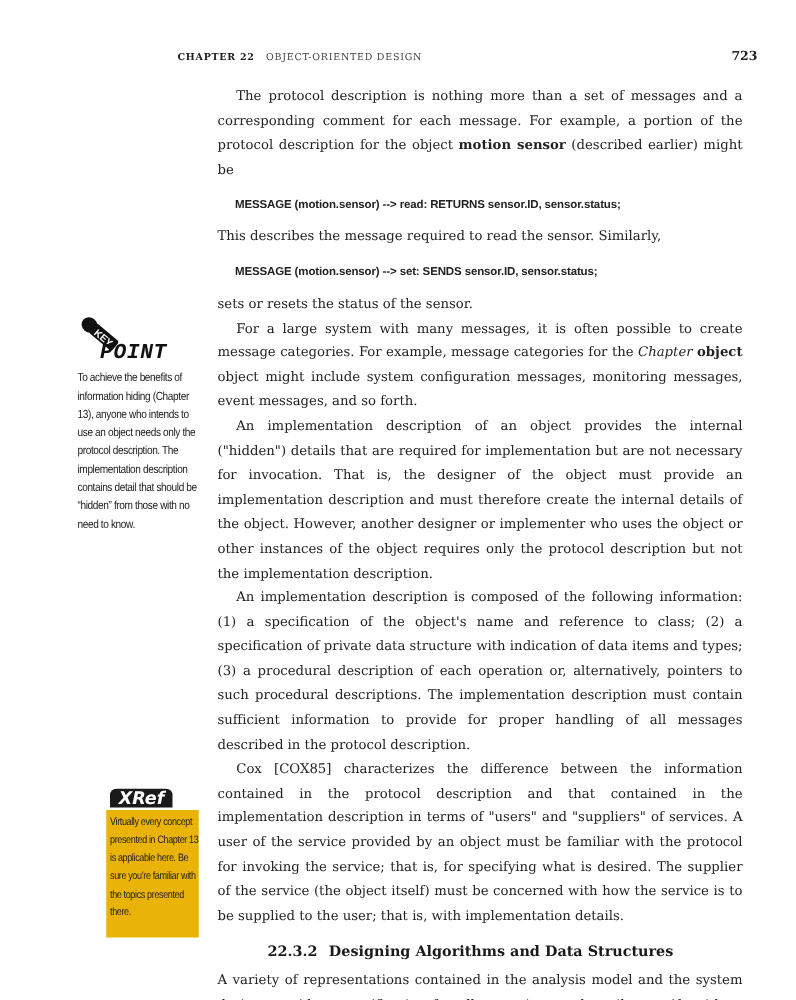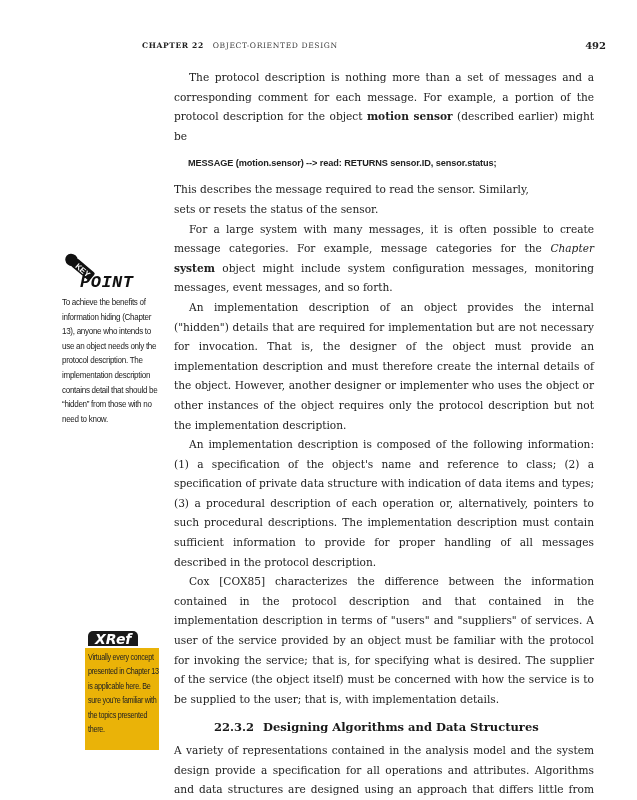--- a/index.html
+++ b/index.html
@@ -37,21 +37,21 @@
   .xref .box .text { font-family: "Liberation Sans", sans-serif; font-size: 8.6px; line-height: 14.4px; color: #222;
     letter-spacing: -0.35px; transform: scaleX(0.84); transform-origin: left top; width: 86px; }
 </style>
 </head>
 <body>
 
 <div class="page">
 
   <div class="running-head">
     <span class="chap">CHAPTER 22</span><span class="title">OBJECT-ORIENTED DESIGN</span>
-    <span class="pageno">492</span>
+    <span class="pageno">723</span>
   </div>
 
   <div class="keypoint">
     <div class="logo">
       <svg width="40" height="30" viewBox="0 0 40 30">
         <g transform="rotate(40 18 14)">
           <ellipse cx="7" cy="14" rx="6.5" ry="6" fill="#111"></ellipse>
           <rect x="10" y="9" width="24" height="10" rx="2" fill="#111"></rect>
           <text x="14" y="17.5" font-family="Liberation Sans, sans-serif" font-weight="bold" font-size="8" fill="#fff">KEY</text>
         </g>
@@ -68,24 +68,25 @@
     </div>
   </div>
 
   <div class="body">
     <p class="first"><span>The protocol description is nothing more than a set of messages and a corresponding comment for each message. For example, a portion of the protocol description for the object </span><b>motion sensor</b><span> (described earlier) might be</span></p>
 
     <div class="code">MESSAGE (motion.sensor) --&gt;  read: RETURNS sensor.ID, sensor.status;</div>
 
     <p>This describes the message required to read the sensor. Similarly,</p>
 
+    <div class="code">MESSAGE (motion.sensor) --&gt; set: SENDS sensor.ID, sensor.status;</div>
 
     <p>sets or resets the status of the sensor.</p>
 
-    <p class="indent"><span>For a large system with many messages, it is often possible to create message categories. For example, message categories for the </span><i>Chapter</i><span> </span><b>system</b><span> object might include system configuration messages, monitoring messages, event messages, and so forth.</span></p>
+    <p class="indent"><span>For a large system with many messages, it is often possible to create message categories. For example, message categories for the </span><i>Chapter</i><span> </span><b>object</b><span> object might include system configuration messages, monitoring messages, event messages, and so forth.</span></p>
 
     <p class="indent">An implementation description of an object provides the internal ("hidden") details that are required for implementation but are not necessary for invocation. That is, the designer of the object must provide an implementation description and must therefore create the internal details of the object. However, another designer or implementer who uses the object or other instances of the object requires only the protocol description but not the implementation description.</p>
     <p class="indent">An implementation description is composed of the following information: (1) a specification of the object's name and reference to class; (2) a specification of private data structure with indication of data items and types; (3) a procedural description of each operation or, alternatively, pointers to such procedural descriptions. The implementation description must contain sufficient information to provide for proper handling of all messages described in the protocol description.</p>
     <p class="indent">Cox [COX85] characterizes the difference between the information contained in the protocol description and that contained in the implementation description in terms of "users" and "suppliers" of services. A user of the service provided by an object must be familiar with the protocol for invoking the service; that is, for specifying what is desired. The supplier of the service (the object itself) must be concerned with how the service is to be supplied to the user; that is, with implementation details.</p>
 
     <div class="heading"><span class="num">22.3.2</span><span>Designing Algorithms and Data Structures</span></div>
 
     <p>A variety of representations contained in the analysis model and the system design provide a specification for all operations and attributes. Algorithms and data structures are designed using an approach that differs little from the data design and component-level design approaches discussed for conventional software engineering.</p>
 
   </div>

